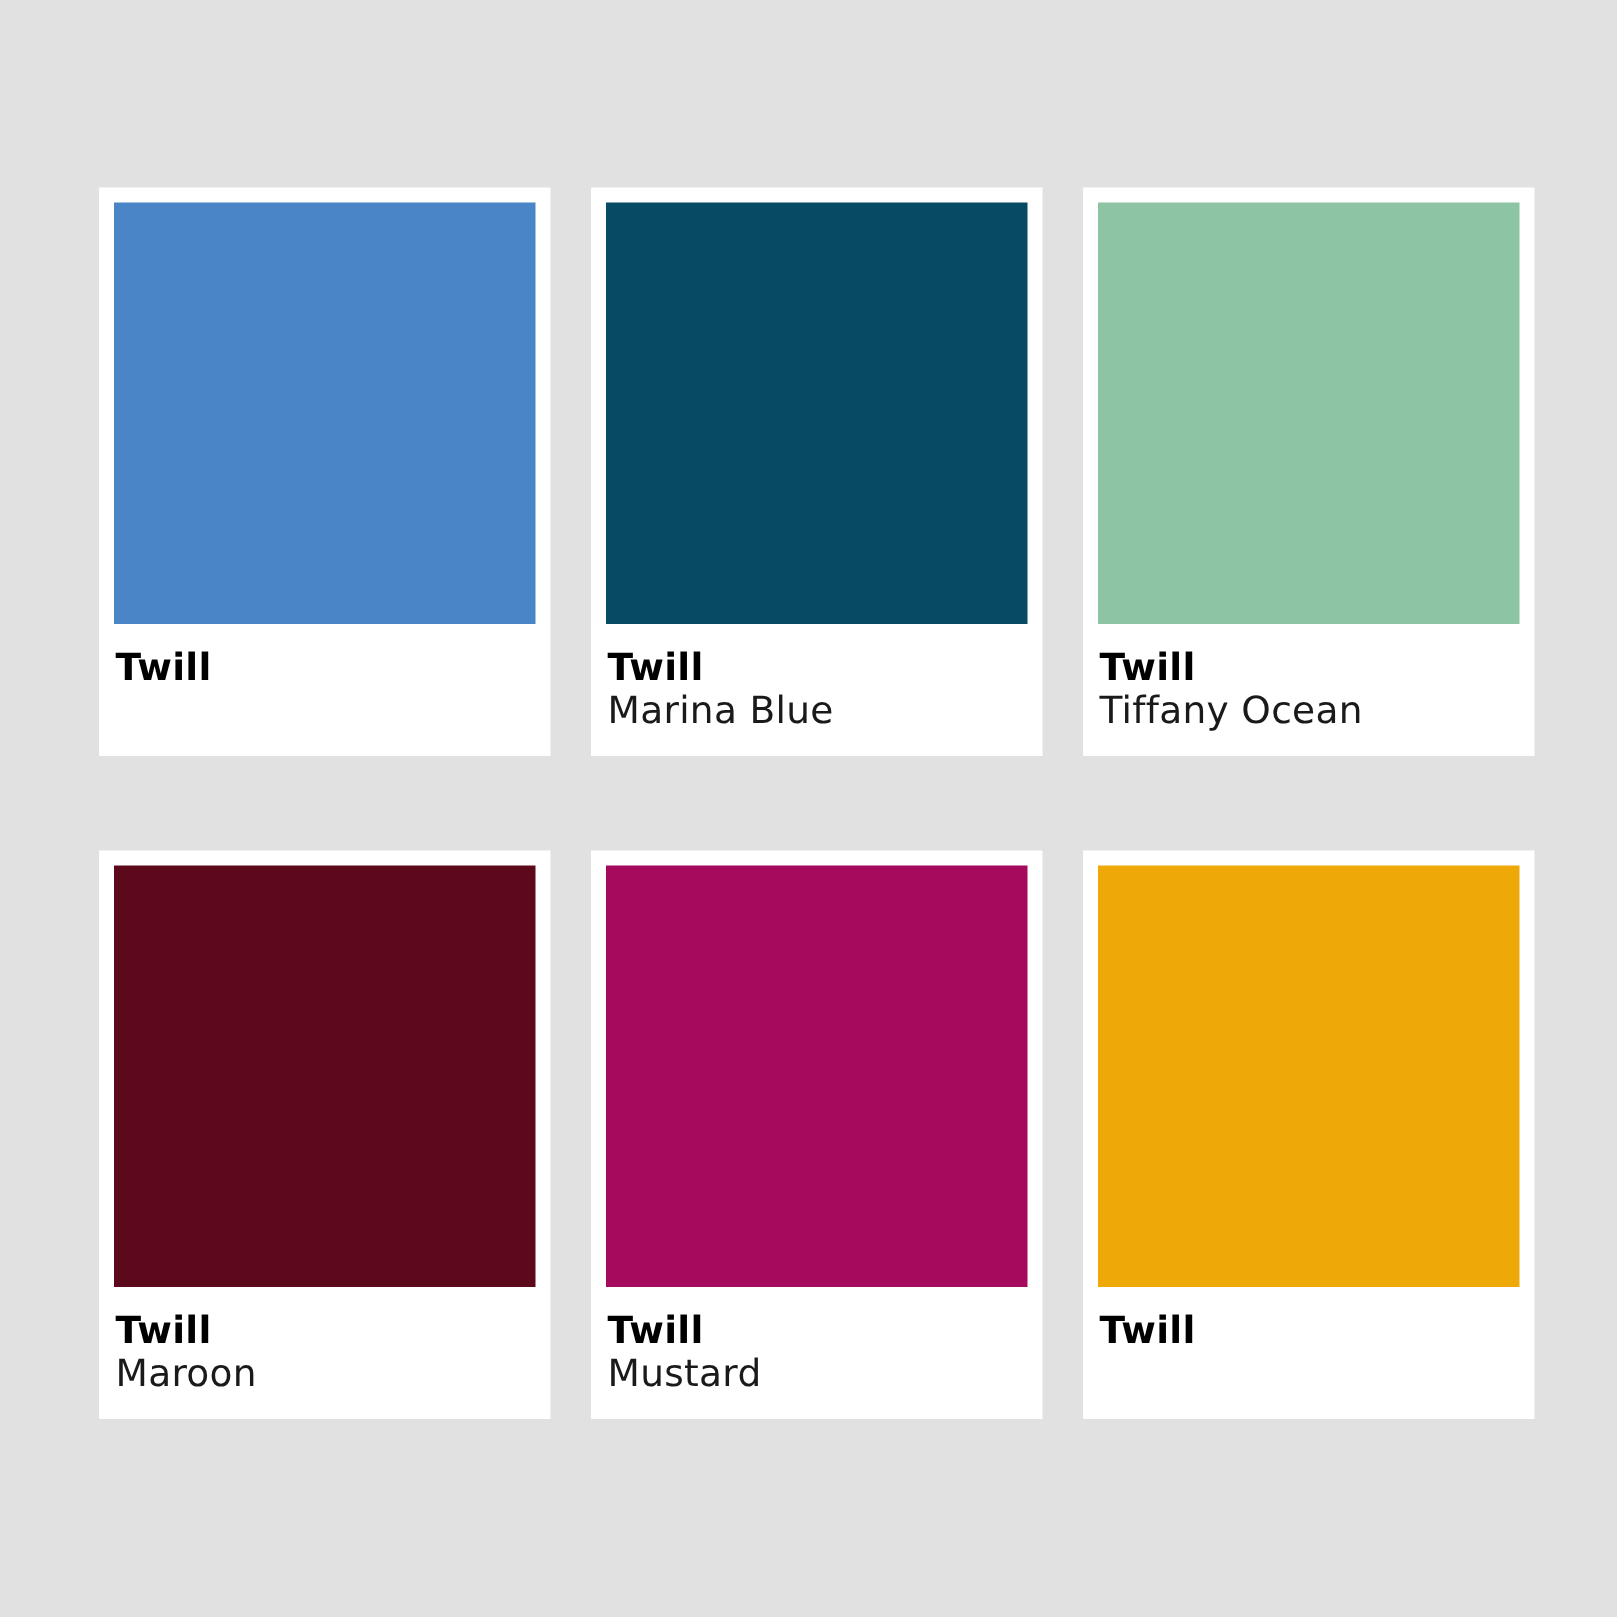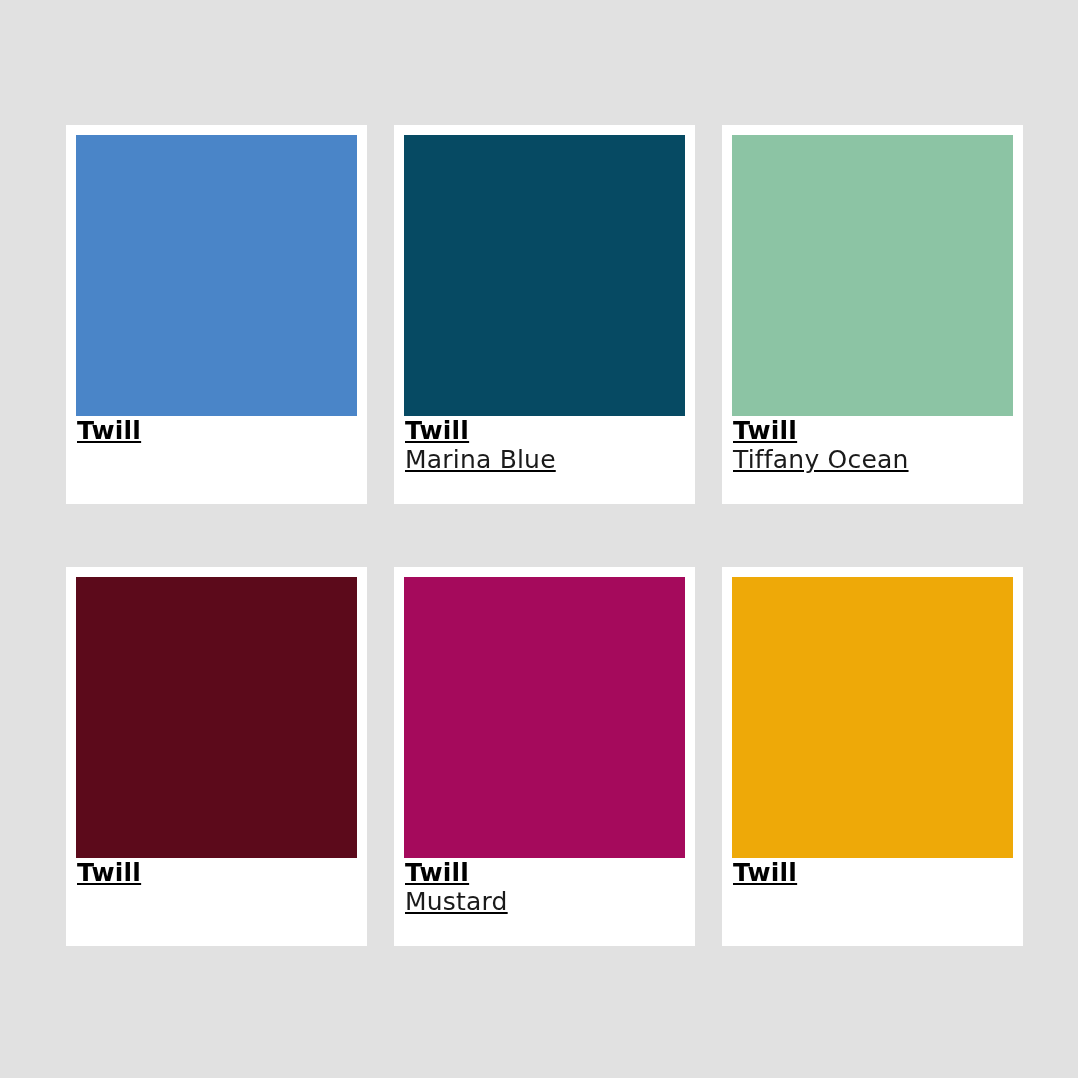--- a/index.html
+++ b/index.html
@@ -41,21 +41,21 @@
 
   .swatch-color {
     width: 100%;
     height: 281px;
     flex: none;
   }
 
   .swatch-caption {
     flex: 1 1 auto;
     padding-left: 1px;
-    text-decoration: underline;
+    padding-top: 14px;
   }
 
   .swatch-brand {
     font-size: 25px;
     font-weight: bold;
     line-height: 1.16;
     color: #000000;
     letter-spacing: 0.2px;
   }
 
@@ -92,20 +92,21 @@
     <div class="swatch-caption">
       <div class="swatch-brand">Twill</div>
       <div class="swatch-name">Tiffany Ocean</div>
     </div>
   </div>
 
   <div class="swatch-card row-2">
     <div class="swatch-color" style="background-color: rgb(92, 10, 27);"></div>
     <div class="swatch-caption">
       <div class="swatch-brand">Twill</div>
+      <div class="swatch-name">Maroon</div>
     </div>
   </div>
 
   <div class="swatch-card row-2">
     <div class="swatch-color" style="background-color: rgb(165, 10, 92);"></div>
     <div class="swatch-caption">
       <div class="swatch-brand">Twill</div>
       <div class="swatch-name">Mustard</div>
     </div>
   </div>

